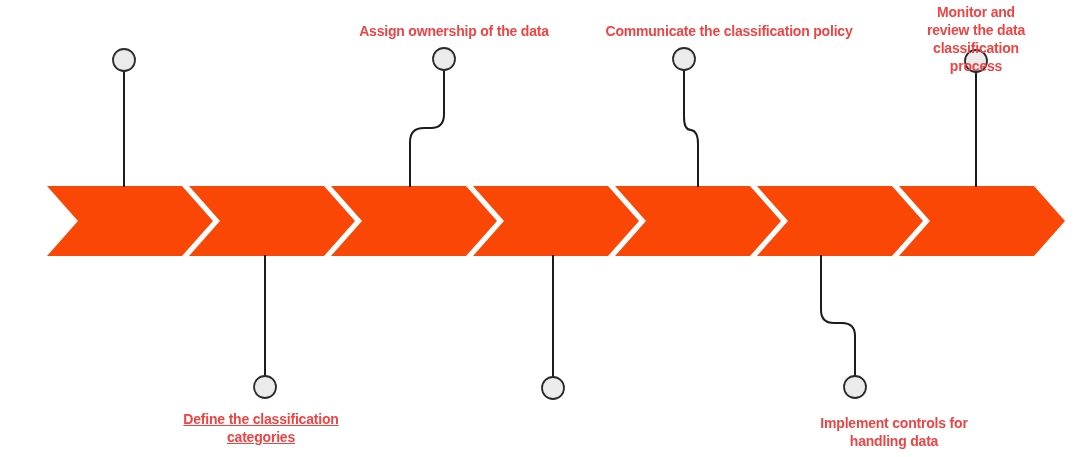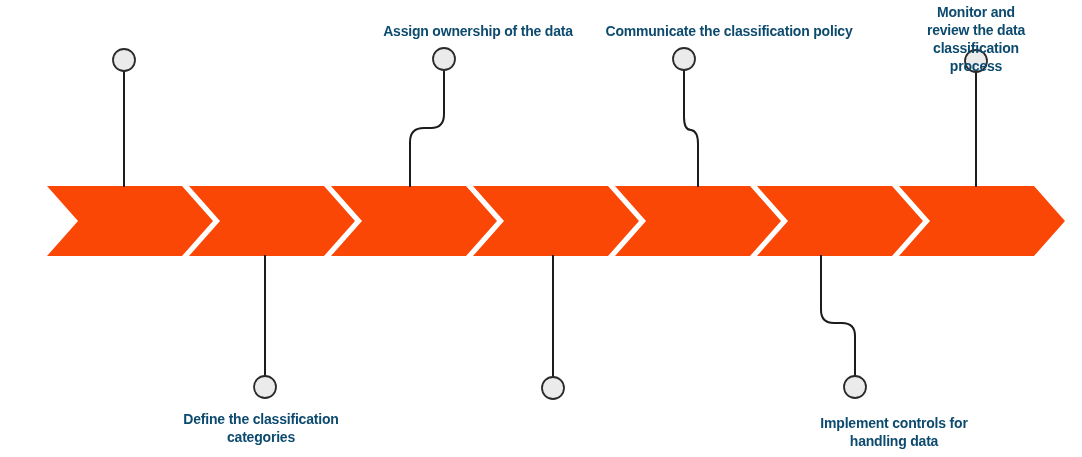--- a/index.html
+++ b/index.html
@@ -22,27 +22,27 @@
   }
   .step-label {
     position: absolute;
     transform: translateX(-50%);
     text-align: center;
     white-space: pre-line;
     font-size: 14px;
     font-weight: 700;
     letter-spacing: -0.2px;
     line-height: 18px;
-    color: #0c4a6e;
+    color: #ef4444;
   }
   .lbl-identify    { left: 152px; top: 22px;  }
-  .lbl-assign      { left: 454px; top: 22px; margin-left: 24px;  }
+  .lbl-assign      { left: 454px; top: 22px;  }
   .lbl-communicate { left: 729px; top: 22px;  }
   .lbl-monitor     { left: 976px; top: 3px;   }
-  .lbl-define      { left: 261px; top: 410px; }
+  .lbl-define      { left: 261px; top: 410px; text-decoration: underline; }
   .lbl-develop     { left: 558px; top: 410px; }
   .lbl-implement   { left: 894px; top: 414px; }
 
   .chevron   { fill: #fb4705; }
   .connector { fill: none; stroke: #1c1c1c; stroke-width: 2; stroke-linecap: butt; }
   .marker    { fill: #ebebeb; stroke: #2b2b2b; stroke-width: 1.8; }
 </style>
 </head>
 <body>
 

